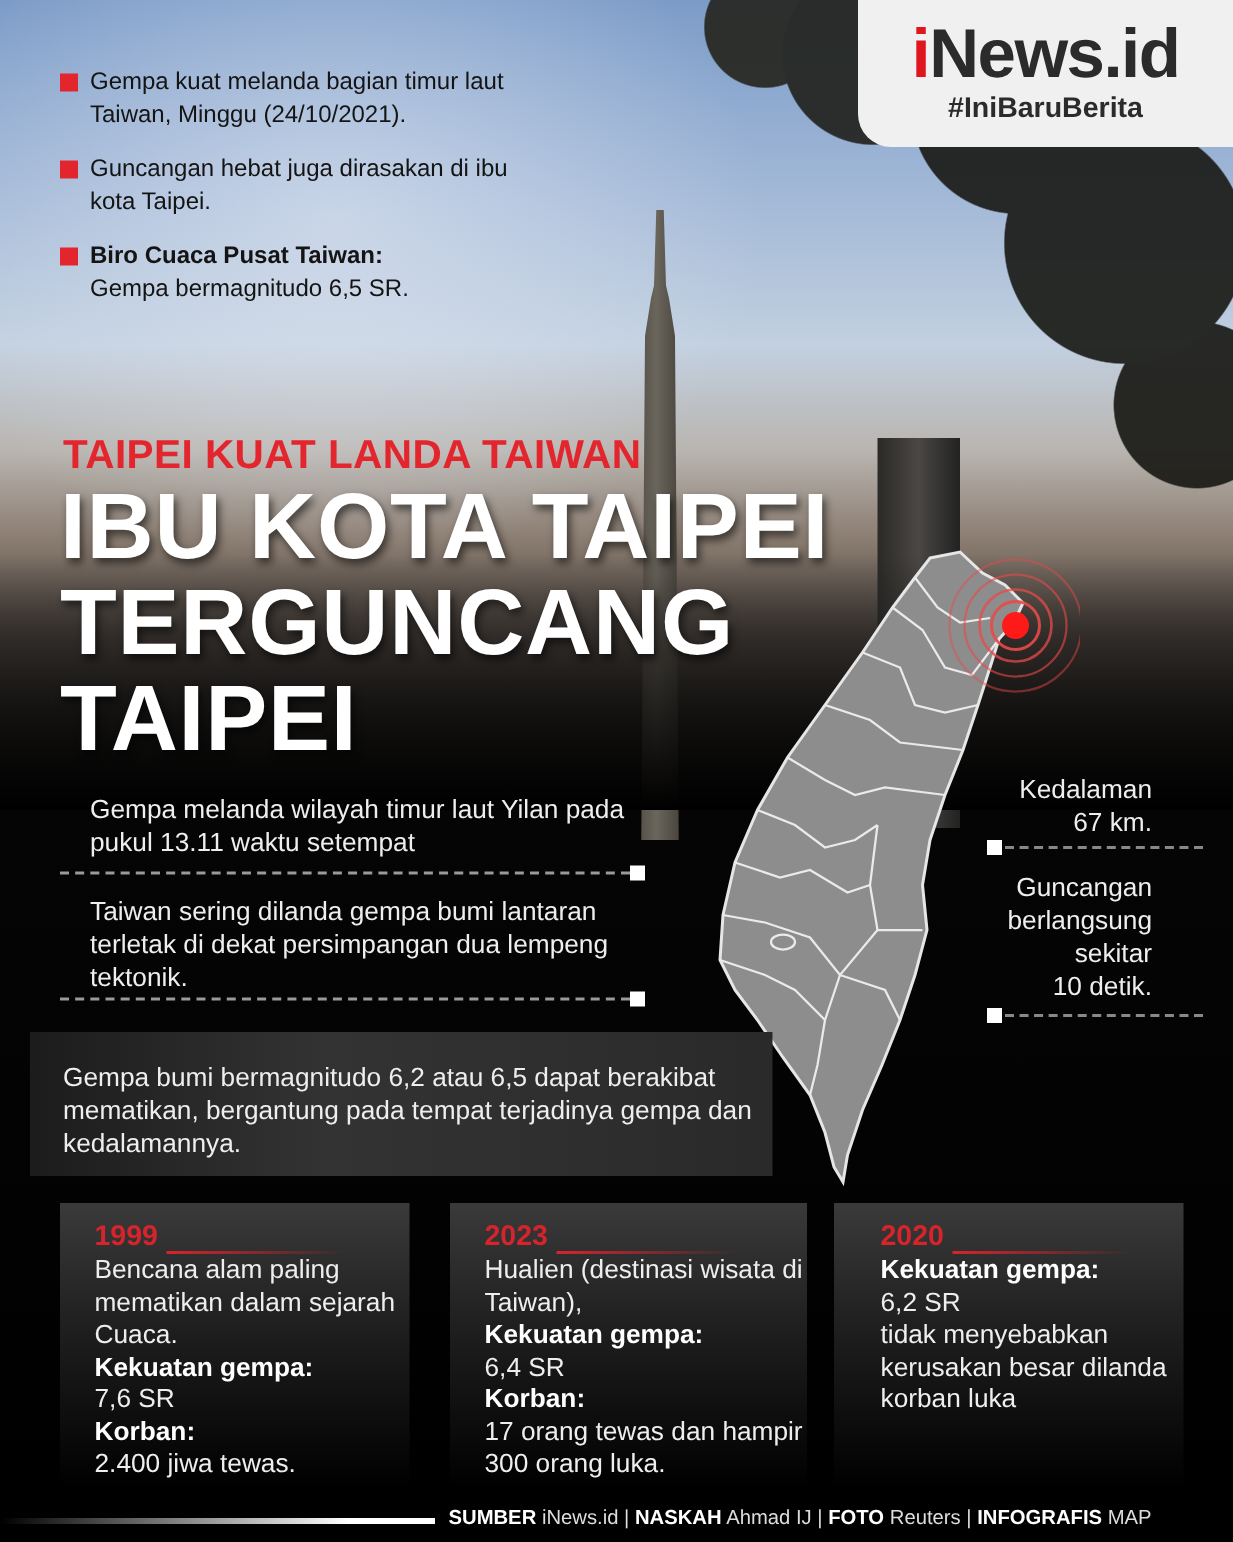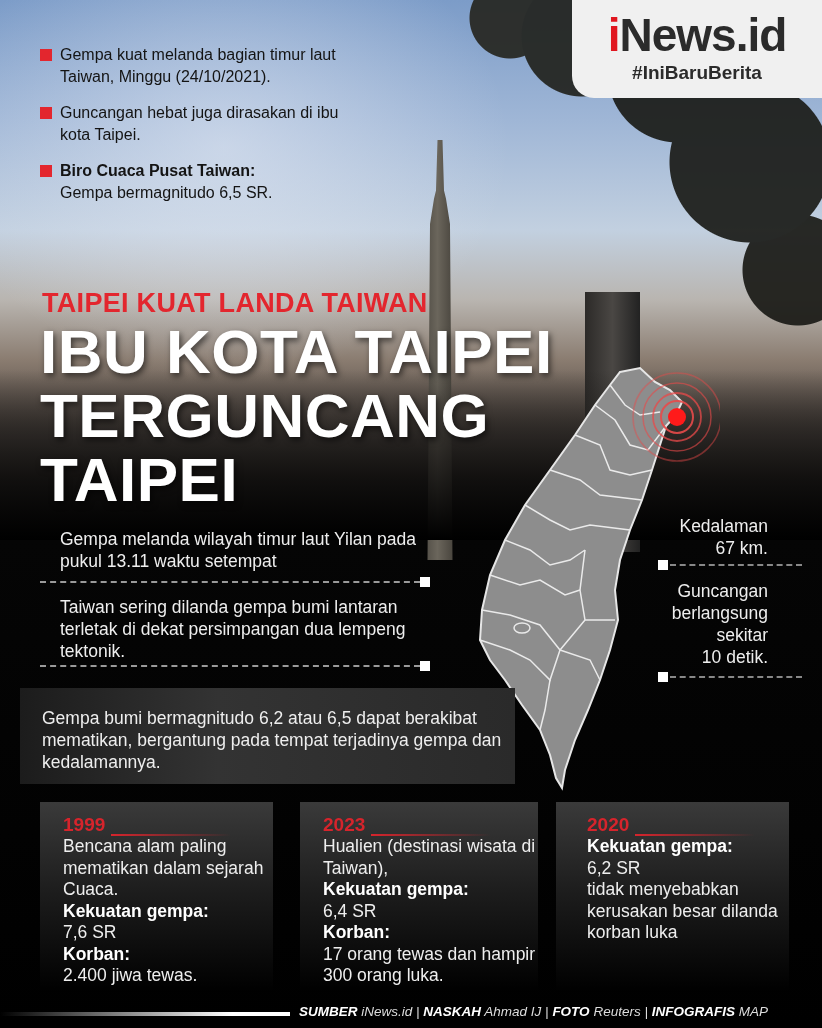--- a/index.html
+++ b/index.html
@@ -86,21 +86,21 @@
   
   .card { position: absolute; top: 802px; width: 233px; height: 190px;
     background: linear-gradient(180deg, #3a3a3a 0%, #1e1e1e 45%, #000 100%); padding: 12px 0 0 23px; }
   .card .yr-row { display: flex; align-items: flex-end; height: 22px; }
   .card .yr { font-size: 19px; font-weight: 700; color: #d6242c; margin-right: 6px; }
   .card .yr-line { height: 2px; width: 120px; background: linear-gradient(90deg, #d6242c, rgba(214,36,44,0)); }
   .card .body { font-size: 17.5px; line-height: 21.5px; color: #eee; }
   .card .body b { font-weight: 700; color: #fff; }
 
   
-  .footer { position: absolute; left: 0; top: 1000px; width: 667px; height: 28px; font-style: italic; }
+  .footer { position: absolute; left: 0; top: 1000px; width: 667px; height: 28px; }
   .footer .bar-left { position: absolute; left: 0; top: 12px; width: 290px; height: 4px; background: linear-gradient(90deg, rgba(255,255,255,0), #fff 80%); }
   .footer .credits { position: absolute; left: 299px; top: 4px; font-size: 13.5px; color: #ddd; white-space: nowrap; }
   .footer .credits b { color: #fff; font-weight: 700; }
 </style>
 </head>
 <body>
 
 <div class="bg"></div>
 <div class="sky-glow"></div>
 <div class="tree"></div>

